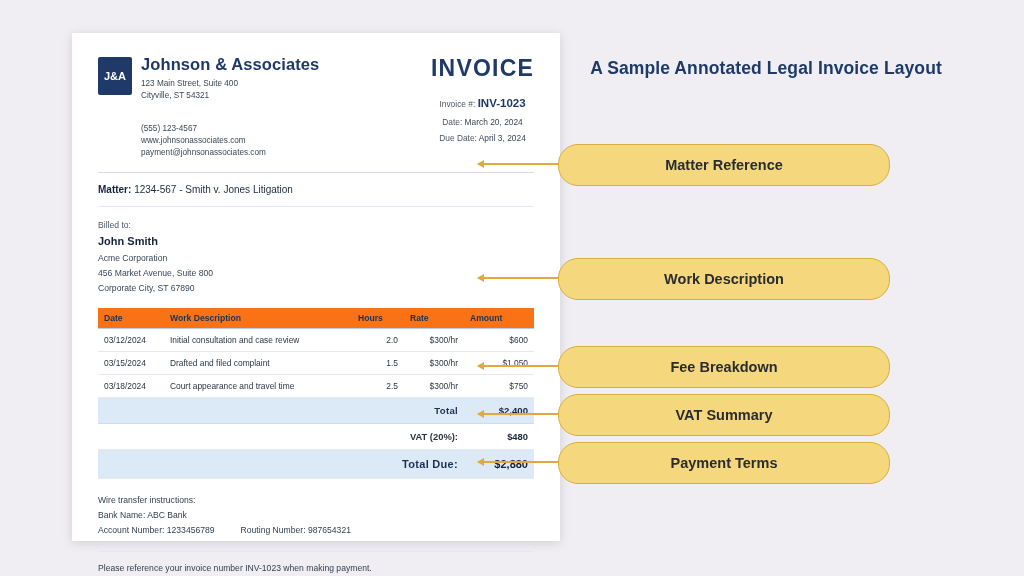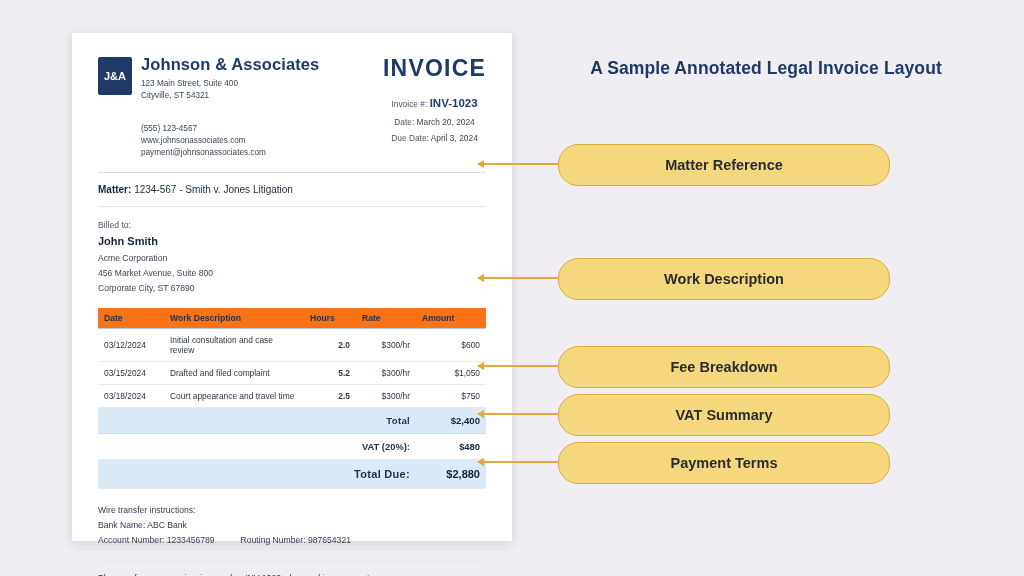--- a/index.html
+++ b/index.html
@@ -17,21 +17,21 @@
   .stage {
     position: absolute;
     inset: 0;
   }
 
   
   .invoice-sheet {
     position: absolute;
     left: 72px;
     top: 33px;
-    width: 440px;
+    width: 488px;
     height: 508px;
     background: #ffffff;
     box-shadow: 0 2px 10px rgba(0,0,0,0.13);
     box-sizing: border-box;
     padding: 22px 26px 0 26px;
   }
 
   .inv-header {
     display: flex;
     justify-content: space-between;
@@ -141,21 +141,21 @@
     text-align: left;
     border-bottom: 1px solid #b7cde6;
   }
   table.items td {
     padding: 6px 6px;
     border-bottom: 1px solid #e6eaf0;
     vertical-align: middle;
   }
   .c-num { text-align: right; white-space: nowrap; }
   .c-date { white-space: nowrap; width: 54px; }
-  .c-hours { width: 40px; font-weight: bold; }
+  .c-hours { width: 40px; }
   .c-rate { width: 48px; }
   .c-amt { width: 58px; }
 
   tr.total-row td {
     background: #dce9f7;
     font-size: 9.6px;
     padding: 7px 6px;
     border-bottom: 1px solid #cbdcef;
   }
   tr.total-row .label {
@@ -336,21 +336,21 @@
         <tr>
           <td class="c-date">03/12/2024</td>
           <td>Initial consultation and case review</td>
           <td class="c-hours c-num">2.0</td>
           <td class="c-rate c-num">$300/hr</td>
           <td class="c-amt c-num">$600</td>
         </tr>
         <tr>
           <td class="c-date">03/15/2024</td>
           <td>Drafted and filed complaint</td>
-          <td class="c-hours c-num">5.2</td>
+          <td class="c-hours c-num">1.5</td>
           <td class="c-rate c-num">$300/hr</td>
           <td class="c-amt c-num">$1,050</td>
         </tr>
         <tr>
           <td class="c-date">03/18/2024</td>
           <td>Court appearance and travel time</td>
           <td class="c-hours c-num">2.5</td>
           <td class="c-rate c-num">$300/hr</td>
           <td class="c-amt c-num">$750</td>
         </tr>

